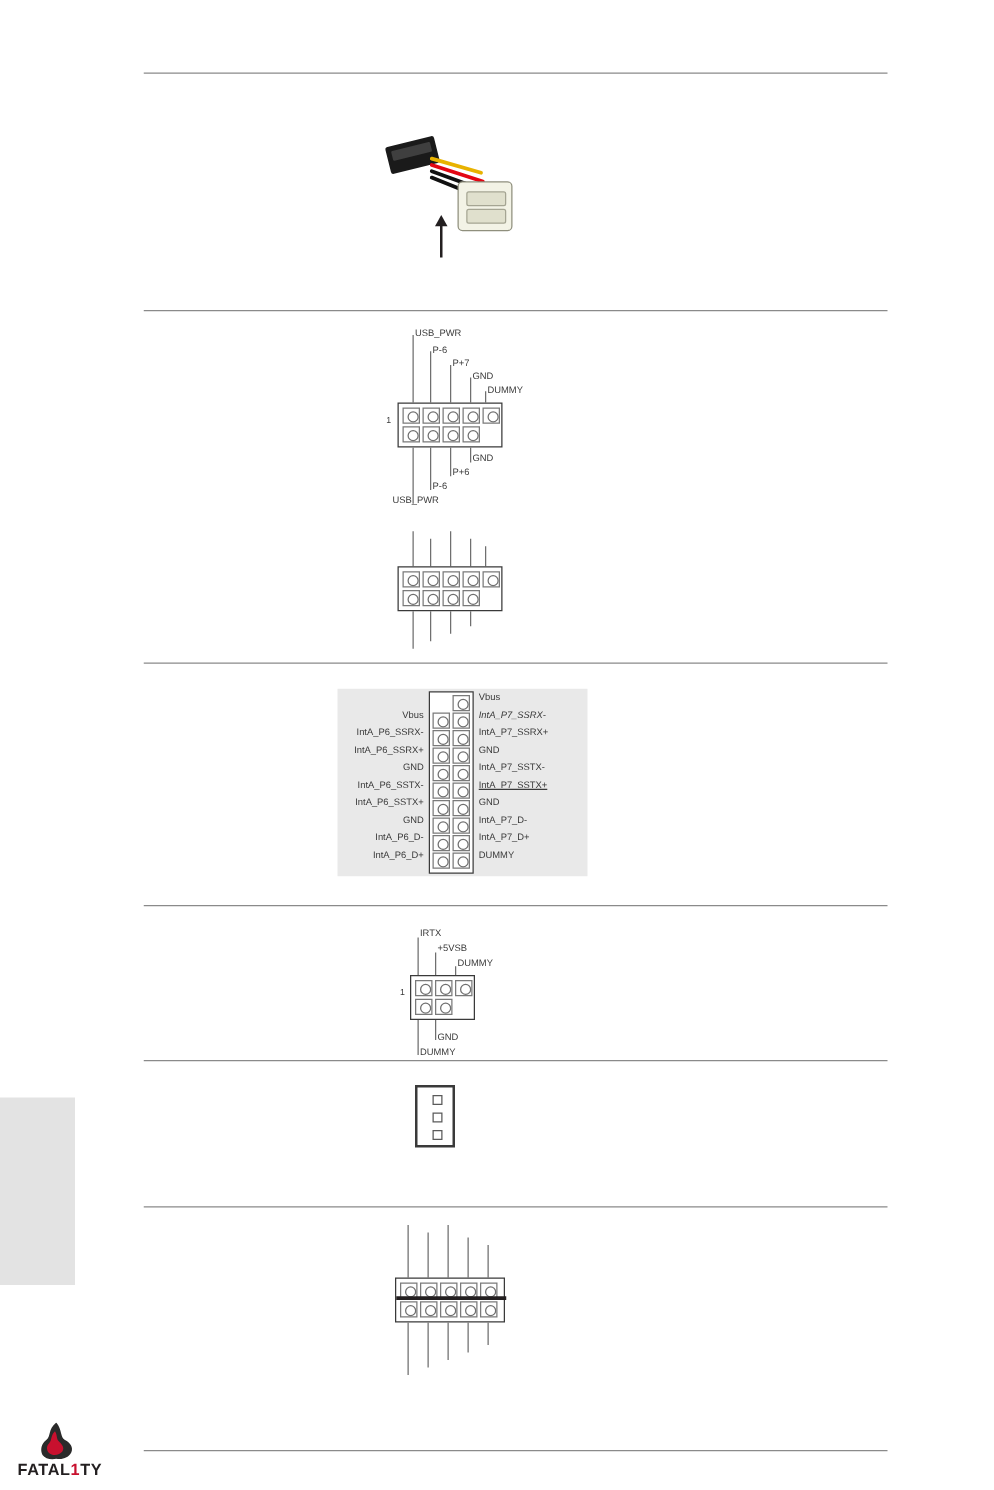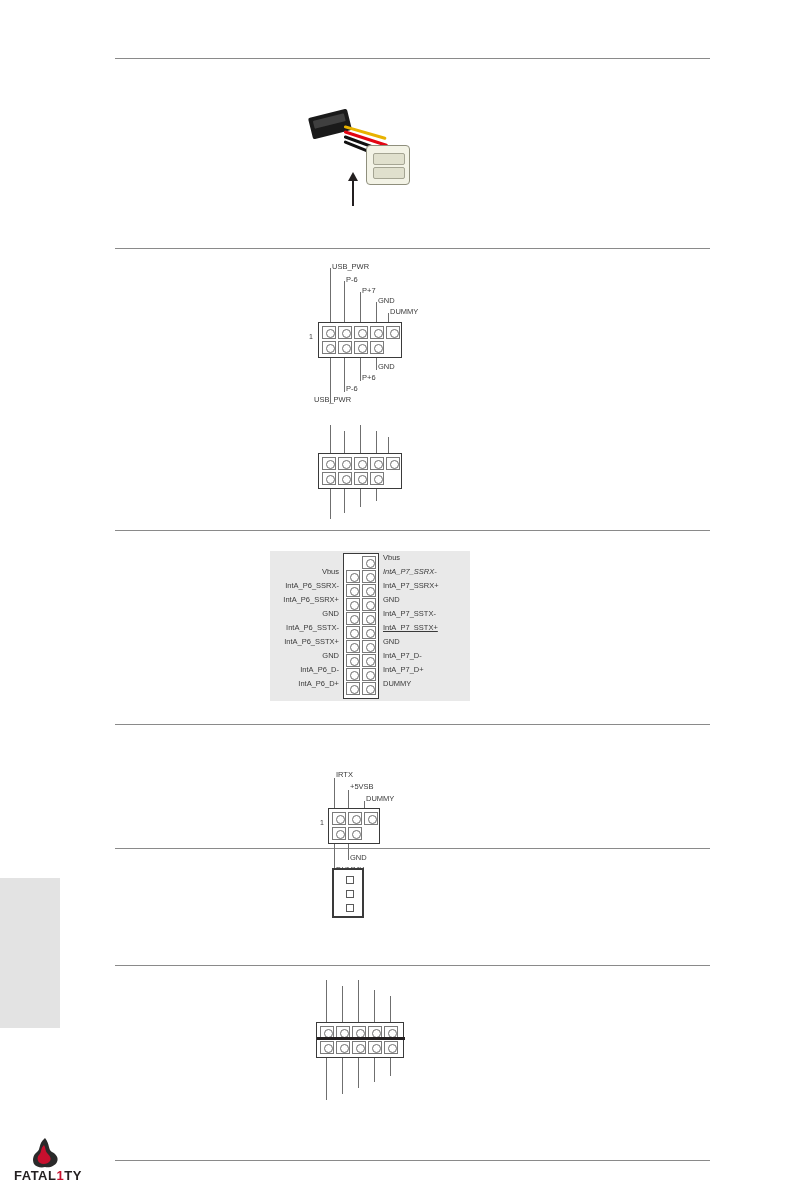--- a/index.html
+++ b/index.html
@@ -220,21 +220,21 @@
   .usb3-shade {
     position: absolute;
     left: 15px;
     top: 3px;
     width: 200px;
     height: 150px;
     background: #e9e9e9;
   }
 
   
-  .fig-ir { left: 300px; top: 742px; width: 180px; height: 105px; margin-top: 28px; }
+  .fig-ir { left: 300px; top: 742px; width: 180px; height: 105px; }
 
   
   .fig-spk { left: 320px; top: 862px; width: 120px; height: 70px; }
   .spk-body {
     position: absolute;
     left: 12px;
     top: 6px;
     width: 32px;
     height: 50px;
     border: 2px solid #3a3a3a;

